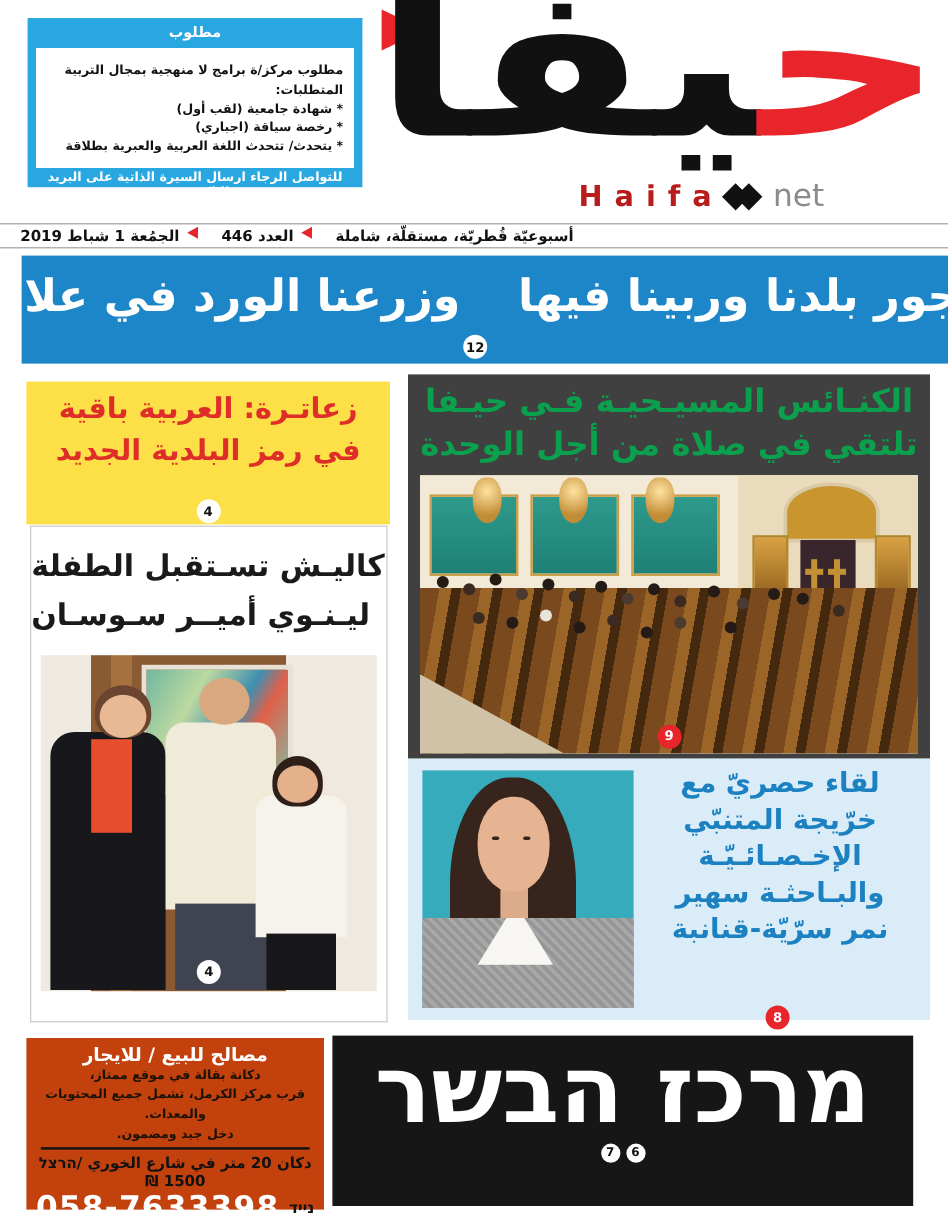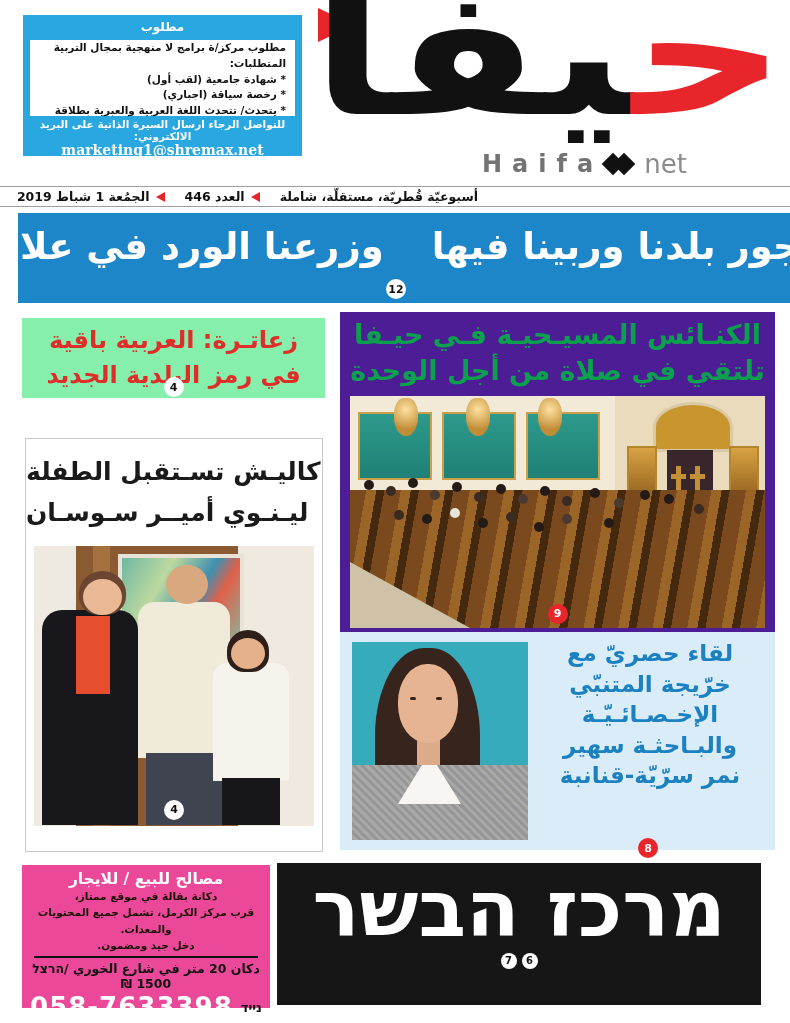--- a/index.html
+++ b/index.html
@@ -2,65 +2,65 @@
 <html lang="ar"><head>
 <meta charset="utf-8">
 <style>
   html,body{margin:0;padding:0;background:#fff;}
   .page{position:relative;width:790px;height:1023px;background:#fff;overflow:hidden;
         font-family:"DejaVu Sans","Liberation Sans",sans-serif;}
 
   
   .job-ad{position:absolute;left:23px;top:15px;width:279px;height:141px;background:#29a7e0;}
   .job-ad-title{color:#fff;font-weight:bold;font-size:12px;text-align:center;line-height:25px;}
-  .job-ad-body{background:#fff;margin:0 7px;padding:0 9px;direction:rtl;text-align:right;
+  .job-ad-body{background:#fff;margin:0 7px;padding:12px 9px;direction:rtl;text-align:right;
                color:#111;font-weight:bold;font-size:10.5px;line-height:1.5;height:76px;}
   .job-ad-contact{color:#fff;font-weight:bold;font-size:10.5px;text-align:center;direction:rtl;margin-top:2px;}
   .job-ad-email{color:#fff;font-weight:bold;font-size:14px;text-align:center;font-family:"DejaVu Serif","Liberation Serif",serif;}
 
   
   .logo-wrap{position:absolute;right:0;top:0;width:480px;height:183px;overflow:hidden;}
   .logo-arabic{position:absolute;right:4px;top:-34px;font-size:175px;line-height:175px;font-weight:bold;
                direction:rtl;white-space:nowrap;color:#111;transform:scaleX(1.22);transform-origin:100% 50%;}
   .logo-arabic .red{color:#e8252a;}
   .logo-triangle{position:absolute;left:8px;top:8px;width:0;height:0;
                  border-top:17px solid transparent;border-bottom:17px solid transparent;border-left:36px solid #e8252a;}
   .logo-latin{position:absolute;left:172px;bottom:4px;display:flex;align-items:center;}
-  .logo-haifa{color:#737373;font-weight:bold;font-size:24px;letter-spacing:10px;}
+  .logo-haifa{color:#b91c1c;font-weight:bold;font-size:24px;letter-spacing:10px;}
   .diamond{width:16px;height:16px;background:#111;transform:rotate(45deg);margin-left:2px;}
   .diamond.d2{margin-left:-5px;}
   .logo-net{color:#8b8b8b;font-size:26px;margin-left:12px;}
 
   
   .info-strip{position:absolute;top:186px;left:0;right:0;height:21px;border-top:1px solid #9f9f9f;
               border-bottom:1px solid #9f9f9f;direction:rtl;display:flex;align-items:center;
               padding-right:312px;box-sizing:border-box;font-size:12.5px;font-weight:bold;color:#111;}
-  .strip-item{display:flex;align-items:center;margin-left:20px;white-space:nowrap;}
+  .strip-item{display:flex;margin-left:20px;white-space:nowrap;}
   .tri{width:0;height:0;border-top:5px solid transparent;border-bottom:5px solid transparent;
        border-right:9px solid #e8252a;margin-left:6px;}
 
   
   .pgc{position:absolute;width:20px;height:20px;border-radius:50%;display:flex;align-items:center;
        justify-content:center;font-size:11px;font-weight:bold;z-index:5;margin-top:24px;}
   .pgc.white{background:#fff;color:#111;}
   .pgc.red{background:#e8252a;color:#fff;}
 
   
   .banner{position:absolute;top:213px;left:18px;right:0;height:90px;background:#1d86c8;}
   .banner-text{display:flex;justify-content:center;direction:rtl;gap:48px;margin-top:12px;
                color:#fff;font-weight:bold;font-size:37px;white-space:nowrap;}
   .banner .pgc{bottom:4px;left:368px;}
 
   
-  .pink-box{position:absolute;left:22px;top:318px;width:303px;height:80px;background:#86efac;}
+  .pink-box{position:absolute;left:22px;top:318px;width:303px;height:119px;background:#fde047;}
   .pink-box .hl{color:#df2e2a;font-weight:bold;font-size:24px;text-align:center;direction:rtl;line-height:1.45;padding-top:5px;}
   .pink-box .pgc{left:calc(50% - 10px);bottom:1px;}
 
   
-  .green-box{position:absolute;left:340px;top:312px;width:435px;height:328px;background:#4c1d95;}
+  .green-box{position:absolute;left:340px;top:312px;width:435px;height:328px;background:#404040;}
   .green-box .hl{color:#0ba04d;font-weight:bold;font-size:27px;text-align:center;direction:rtl;line-height:1.35;padding-top:5px;}
   .church{position:relative;margin:6px 10px 0;height:232px;background:#efe5d0;overflow:hidden;}
   .ch-wall{position:absolute;left:0;right:0;top:0;height:100px;background:#f2e9d6;}
   .ch-icons{position:absolute;top:16px;left:8px;width:252px;display:flex;gap:10px;}
   .ch-icon{width:70px;height:64px;background:linear-gradient(#2d9a8c,#1f8076);border:2px solid #caa04a;}
   .ch-light{position:absolute;width:24px;height:38px;border-radius:50% 50% 60% 60%;
             background:radial-gradient(circle at 50% 30%,#ffe2a0,#c08c35 70%);top:2px;}
   .ch-light.l1{left:44px}.ch-light.l2{left:116px}.ch-light.l3{left:188px}
   .ch-right{position:absolute;right:0;top:0;width:150px;height:152px;background:#eadbbd;}
   .ch-arch{position:absolute;top:6px;left:38px;width:74px;height:44px;background:#c8952f;
@@ -114,21 +114,21 @@
   .pt-neck{position:absolute;left:37%;top:48%;width:13%;height:14%;background:#dcab89;}
   .pt-blazer{position:absolute;left:-4%;top:62%;width:108%;height:42%;
              background:repeating-linear-gradient(45deg,#a8a8a4 0 3px,#96969a 3px 6px);}
   .pt-collar{position:absolute;left:26%;top:56%;width:36%;height:26%;background:#f7f6f2;
              clip-path:polygon(0 100%,50% 0,100% 100%);}
   .iv-text{position:absolute;right:8px;top:6px;width:234px;direction:rtl;text-align:center;
            color:#1c81c1;font-weight:bold;font-size:23px;line-height:1.33;}
   .lightblue-box .pgc{left:298px;top:182px;}
 
   
-  .gold-box{position:absolute;left:22px;top:865px;width:248px;height:143px;background:#ec4899;
+  .gold-box{position:absolute;left:22px;top:865px;width:248px;height:143px;background:#c2410c;
             direction:rtl;text-align:center;box-sizing:border-box;padding-top:5px;}
   .gold-title{color:#fff;font-weight:bold;font-size:15.5px;}
   .gold-line{color:#1a1205;font-weight:bold;font-size:10.5px;line-height:1.55;}
   .gold-divider{border-top:2px solid #111;margin:3px 12px;}
   .gold-detail{color:#111;font-weight:bold;font-size:12.5px;margin-top:2px;}
   .gold-phone-row{display:flex;direction:rtl;justify-content:center;align-items:center;gap:8px;margin-top:1px;}
   .gold-phone-label{color:#111;font-weight:bold;font-size:13px;}
   .gold-phone{color:#fff;font-weight:bold;font-size:26px;letter-spacing:1px;}
 
   

